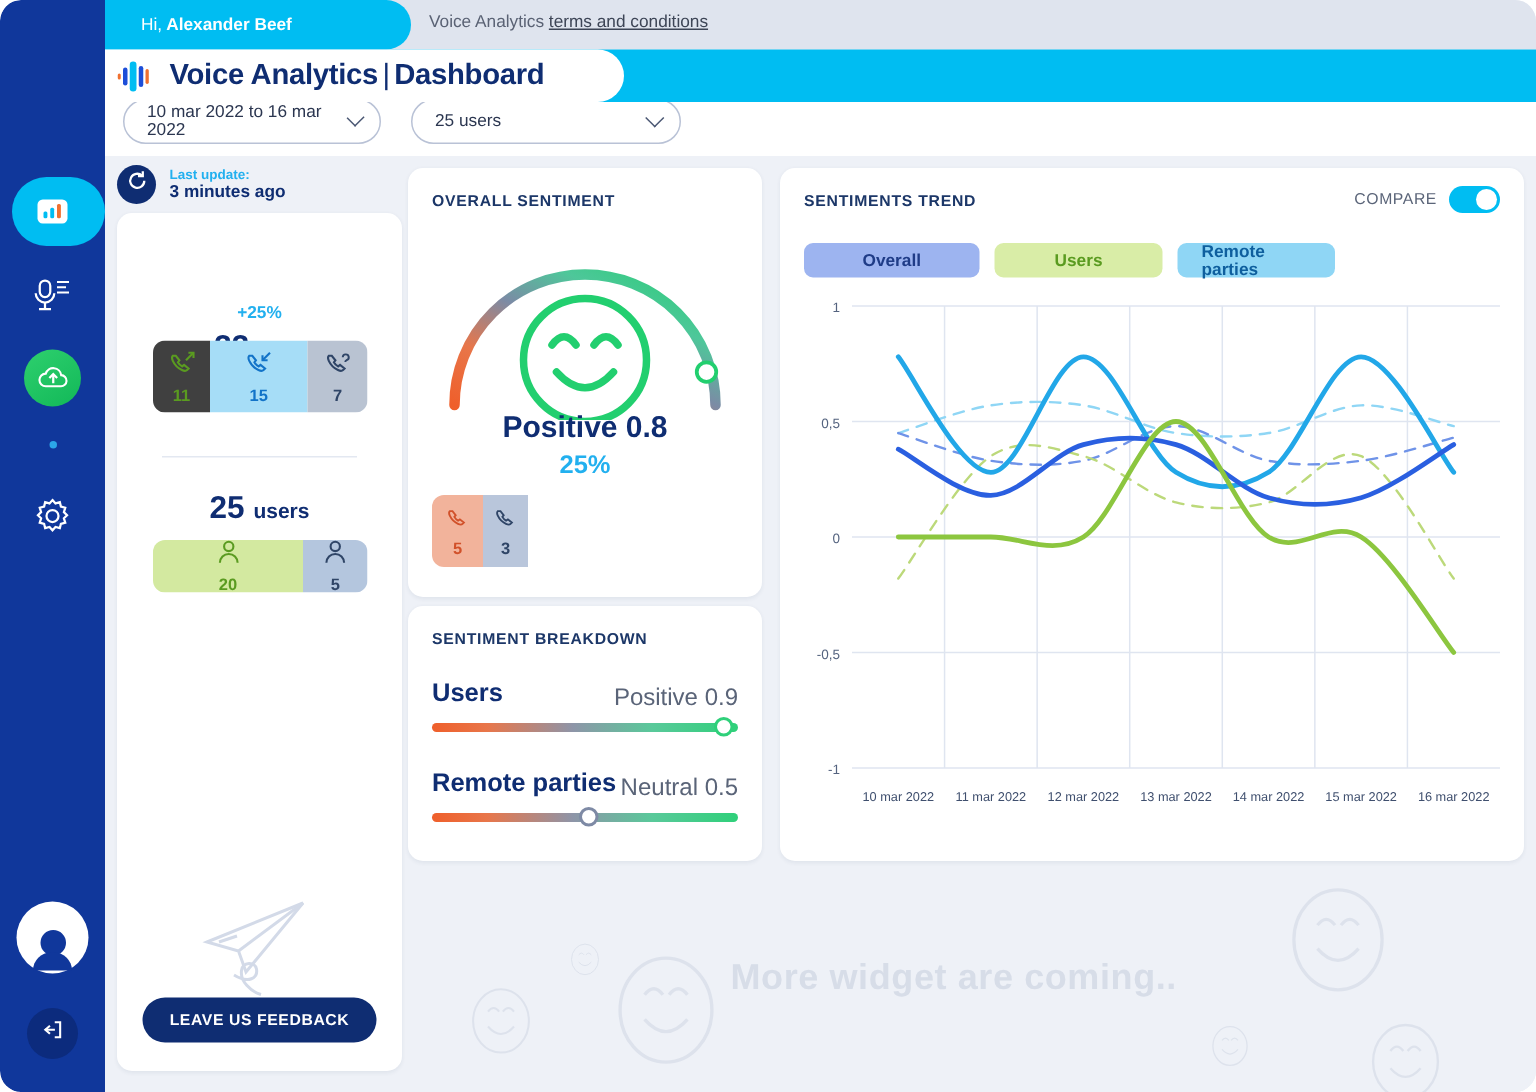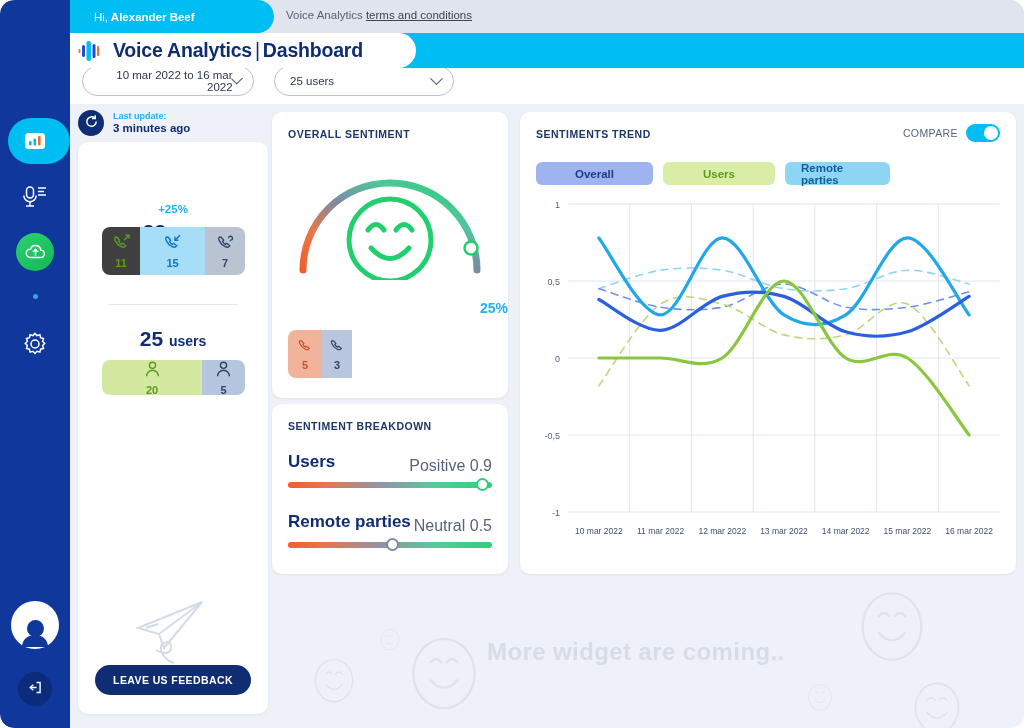--- a/index.html
+++ b/index.html
@@ -87,21 +87,20 @@
   #filterbar{
     position:absolute;left:70px;top:68px;width:954px;height:36px;
     background:#ffffff;z-index:3;
   }
   .sel{
     position:absolute;top:-2px;height:30px;border:1px solid #b9c2d6;
     border-radius:15px;background:#fff;
     display:flex;align-items:center;justify-content:space-between;
     padding:0 12px 0 15px;font-size:11.5px;color:#2b3650;
     cursor:pointer;
-    text-align:right;
   }
   #sel-date{ left:12px; width:172px; }
   #sel-users{ left:204px; width:180px; }
   .chev{ width:9px;height:9px;border-right:1.6px solid #4a5773;border-bottom:1.6px solid #4a5773;
          transform:rotate(45deg) translate(-2px,-2px); }
 
   
   #content{
     position:absolute;left:70px;top:104px;width:954px;height:624px;
     background:#eef1f7;
@@ -164,22 +163,22 @@
   .card-title{
     position:absolute;left:16px;top:16px;
     font-size:10.5px;font-weight:700;color:#1c3768;letter-spacing:.5px;
   }
 
   
   #sentcard{ left:202px;top:8px;width:236px;height:286px; }
   #gaugewrap{ position:absolute;left:18px;top:38px;width:200px;height:130px; }
   #gaugelabel{ position:absolute;left:0;top:162px;width:236px;text-align:center;
                font-size:20px;font-weight:700;color:#0f2d72;}
-  #gaugepct{ position:absolute;left:0;top:188px;width:236px;text-align:right;
-             font-size:14px;font-weight:700;color:#22b0ef;}
+  #gaugepct{ position:absolute;left:0;top:188px;width:236px;text-align:center;
+             font-size:17px;font-weight:700;color:#22b0ef;}
   #sentbar{
     position:absolute;left:16px;top:218px;width:204px;height:48px;
     border-radius:8px;overflow:hidden;display:flex;
   }
   #sb-neg{ background:#f2b39b;color:#d1512a; }
   #sb-neu{ background:#b9c6db;color:#2f4567; }
   #sb-pos{ background:#a8ecc3;color:#17a34d; }
 
   
   #bdcard{ left:202px;top:300px;width:236px;height:170px; }
@@ -459,20 +458,21 @@
           <circle cx="181" cy="98" r="6.5" fill="#fff" stroke="#22cf6f" stroke-width="2.5"></circle>
           <g transform="translate(100,90)">
             <circle cx="0" cy="0" r="41" fill="none" stroke="#22cf6f" stroke-width="5"></circle>
             <path d="M-22 -10 q8 -11 16 0" fill="none" stroke="#22cf6f" stroke-width="5" stroke-linecap="round"></path>
             <path d="M6 -10 q8 -11 16 0" fill="none" stroke="#22cf6f" stroke-width="5" stroke-linecap="round"></path>
             <path d="M-19 8 q19 21 38 0" fill="none" stroke="#22cf6f" stroke-width="5" stroke-linecap="round"></path>
           </g>
         </svg>
       </div>
 
+      <div id="gaugelabel">Positive 0.8</div>
       <div id="gaugepct">25%</div>
 
       <div id="sentbar">
         <div class="cseg" id="sb-neg" style="width:34px">
           <span>
             <svg width="17" height="17" viewBox="0 0 19 19">
               <path d="M3.2 4.2c-.7.7-.7 1.9 0 3.4 1.2 2.6 3.5 4.9 6.1 6.1 1.5.7 2.7.7 3.4 0l1-1-3-2.4-1.3 1c-.9-.5-2.3-1.9-2.8-2.8l1-1.3-2.4-3z" fill="none" stroke="#d1512a" stroke-width="1.4"></path>
             </svg>
           </span>
           <span class="n">5</span>

